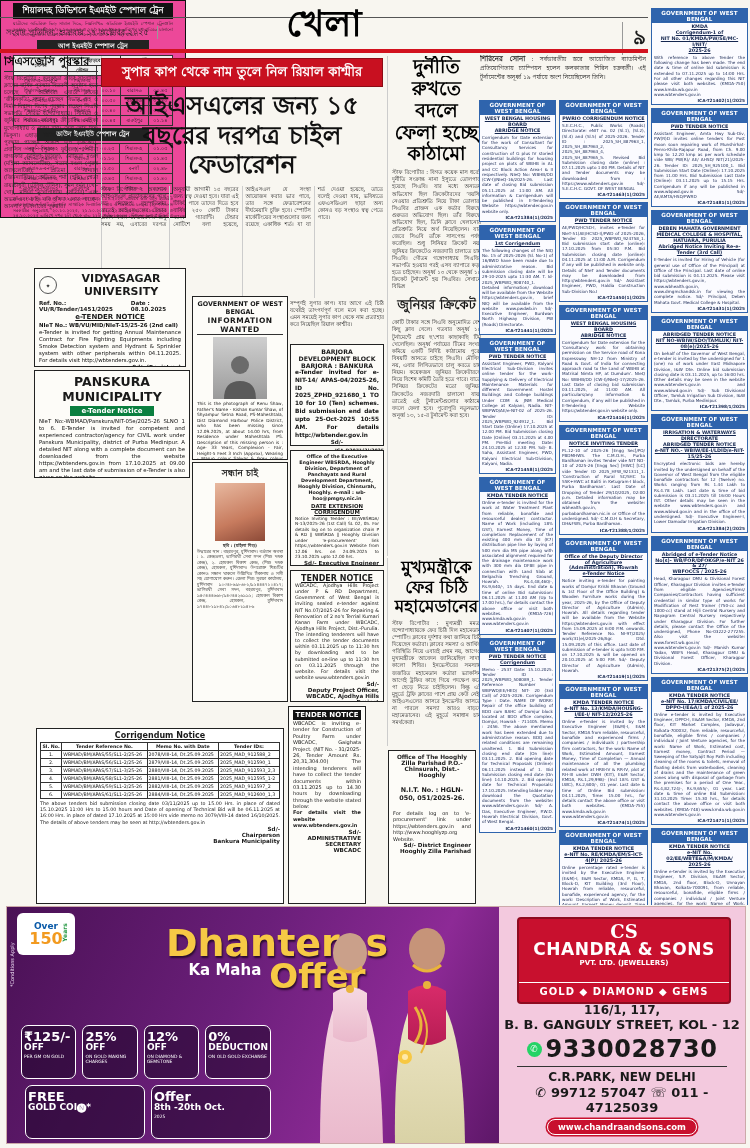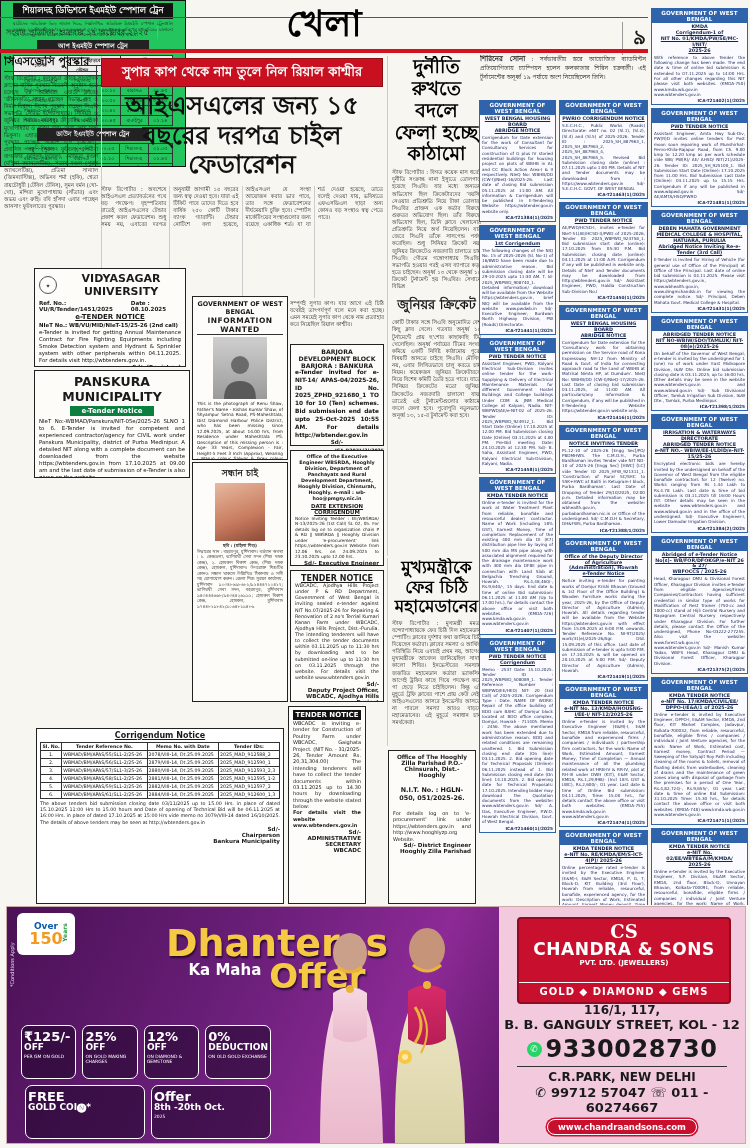--- a/index.html
+++ b/index.html
@@ -39,21 +39,21 @@
   .vu{left:34px;top:268px;width:152px;height:99px;}
   .vu .nm{text-align:center;font-weight:bold;font-size:11px;}
   .vu .row{display:flex;justify-content:space-between;font-size:5.6px;font-weight:bold;margin-top:2px;}
   .vu .etn{text-align:center;font-weight:bold;font-size:7px;text-decoration:underline;margin:1px 0;}
   .small-body{font-size:5.4px;line-height:1.3;text-align:justify;color:#111;}
   .pansk{left:34px;top:370px;width:156px;height:108px;}
   .pansk .nm{text-align:center;font-weight:bold;font-size:12.5px;}
   .etag{display:block;margin:2px auto;background:#0a7f3f;color:#fff;font-weight:bold;font-size:7px;text-align:center;width:80px;padding:1px 2px;}
   .sig{text-align:right;font-size:5.6px;font-weight:bold;}
   
-  .emu{left:4px;top:482px;width:186px;height:167px;border:1.5px solid #111;background:#22c55e;box-sizing:border-box;padding:2px 12px;overflow:hidden;}
+  .emu{left:4px;top:482px;width:186px;height:218px;border:1.5px solid #111;background:#ec4899;box-sizing:border-box;padding:2px 12px;overflow:hidden;}
   .emu-title{background:#111;color:#fff;font-weight:bold;font-size:8.5px;text-align:center;padding:1px 2px;margin-bottom:2px;}
   .emu-sub{background:#222;color:#fff;font-weight:bold;font-size:6.4px;text-align:center;width:70%;margin:2px auto;padding:1px 0;}
   .emu table{border-collapse:collapse;width:100%;}
   .emu th,.emu td{border:0.5px solid #333;font-size:4.8px;padding:0.5px 1px;text-align:center;}
   .emu th{background:#eee;font-weight:bold;}
   .emu .note{font-size:4.4px;line-height:1.3;text-align:justify;margin-top:2px;}
   .railbar{position:absolute;left:4px;top:701px;width:186px;height:20px;background:#111;color:#fff;box-sizing:border-box;display:flex;align-items:center;justify-content:space-between;padding:0 4px;font-size:5.5px;}
   .railbar .nm{font-weight:bold;font-size:8px;background:#fff;color:#111;padding:0 4px;border-radius:2px;}
   
   .corr{left:36px;top:728px;width:248px;height:176px;border:1px solid #222;background:#fff;box-sizing:border-box;padding:2px 3px;}
@@ -679,19 +679,19 @@
       </div>
       <div class="addr">
         <div class="a1">116/1, 117,</div>
         <div class="a2">B. B. GANGULY STREET, KOL - 12</div>
         <div class="wa">
           <span class="ic">✆</span>
           <span class="no">9330028730</span>
         </div>
         <hr>
         <div class="a3">C.R.PARK, NEW DELHI</div>
-        <div class="ph">✆ 99712 57047  ☏ 011 - 60274667</div>
+        <div class="ph">✆ 99712 57047  ☏ 011 - 47125039</div>
         <div class="web">www.chandraandsons.com</div>
       </div>
     </div>
   </div>
 
 </div>
 
 </body></html>

